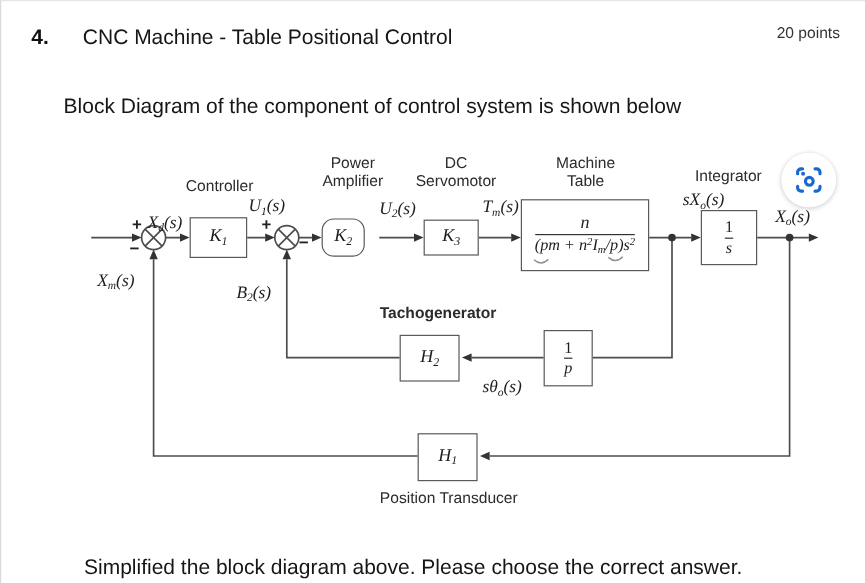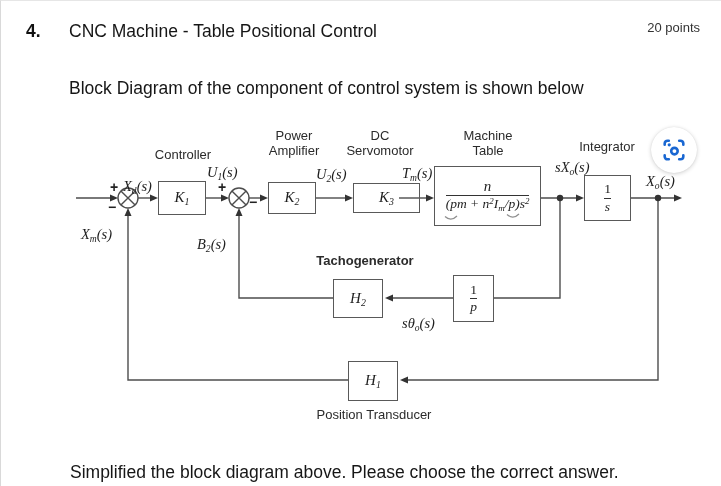--- a/index.html
+++ b/index.html
@@ -60,21 +60,21 @@
   }
 </style>
 </head>
 <body>
 
 <div id="page">
 
   <div class="abs qnum" style="left:25px;top:20px;">4.</div>
   <div class="abs qtitle" style="left:68px;top:20px;">CNC Machine - Table Positional Control</div>
   <div class="abs points" style="right:21px;top:19px;">20 points</div>
-  <div class="abs para" style="left:68px;top:77px;">Block Diagram of the component of control system is shown below</div>
+  <div class="abs para" style="left:52px;top:77px;">Block Diagram of the component of control system is shown below</div>
 
   <svg class="wires" width="721" height="486" viewBox="0 0 721 486">
     <g stroke="#4d4d4d" stroke-width="1.4" fill="none">
 
       <path d="M75 197 H109"></path>
       <path d="M137 197 H149"></path>
       <path d="M205 197 H220"></path>
       <path d="M248 197 H259"></path>
       <path d="M315 197 H344"></path>
       <path d="M398 197 H425"></path>
@@ -135,24 +135,24 @@
 Servomotor</div>
     <div class="abs cap" style="left:487px;top:128px;">Machine
 Table</div>
     <div class="abs cap" style="left:606px;top:139px;">Integrator</div>
     <div class="abs cap" style="left:364px;top:253px;font-weight:bold;">Tachogenerator</div>
     <div class="abs cap" style="left:373px;top:407px;">Position Transducer</div>
 
     <div class="abs blk" style="left:157px;top:180px;width:48px;height:34px;">
       <span>K<sub>1</sub></span>
     </div>
-    <div class="abs blk" style="left:267px;top:181px;width:48px;height:32px;">
+    <div class="abs blk" style="left:267px;top:181px;width:36px;height:32px;border-radius:10px;">
       <span>K<sub>2</sub></span>
     </div>
-    <div class="abs blk" style="left:352px;top:182px;width:67px;height:30px;">
+    <div class="abs blk" style="left:352px;top:182px;width:46px;height:30px;">
       <span>K<sub>3</sub></span>
     </div>
     <div class="abs blk" style="left:433px;top:165px;width:107px;height:60px;">
       <span class="frac">
         <span class="num" style="font-size:15px;">n</span>
         <span class="bar"></span>
         <span class="den">(pm + n<sup>2</sup>I<sub>m</sub>/p)s<sup>2</sup></span>
       </span>
     </div>
     <div class="abs blk" style="left:583px;top:174px;width:47px;height:46px;">
@@ -174,21 +174,21 @@
     </div>
     <div class="abs blk" style="left:347px;top:360px;width:50px;height:40px;font-family:Liberation Serif, serif;">
       <span>H<sub>1</sub></span>
     </div>
 
     <div class="abs sig" style="left:78px;top:177px;margin-left:44px;">X<sub>d</sub>(s)</div>
     <div class="abs sig" style="left:80px;top:225px;">X<sub>m</sub>(s)</div>
     <div class="abs sig" style="left:206px;top:163px;">U<sub>1</sub>(s)</div>
     <div class="abs sig" style="left:315px;top:165px;">U<sub>2</sub>(s)</div>
     <div class="abs sig" style="left:401px;top:164px;">T<sub>m</sub>(s)</div>
-    <div class="abs sig" style="left:554px;top:158px;">sX<sub>o</sub>(s)</div>
+    <div class="abs sig" style="left:568px;top:158px;">sX<sub>o</sub>(s)</div>
     <div class="abs sig" style="left:645px;top:172px;">X<sub>o</sub>(s)</div>
     <div class="abs sig" style="left:196px;top:235px;">B<sub>2</sub>(s)</div>
     <div class="abs sig" style="left:401px;top:278px;margin-top:36px;">sθ<sub>o</sub>(s)</div>
 
     <div class="abs sgn" style="left:113px;top:186px;">+</div>
     <div class="abs sgn" style="left:111px;top:206px;">−</div>
     <div class="abs sgn" style="left:221px;top:186px;">+</div>
     <div class="abs sgn" style="left:252px;top:201px;">−</div>
   </div>
 

